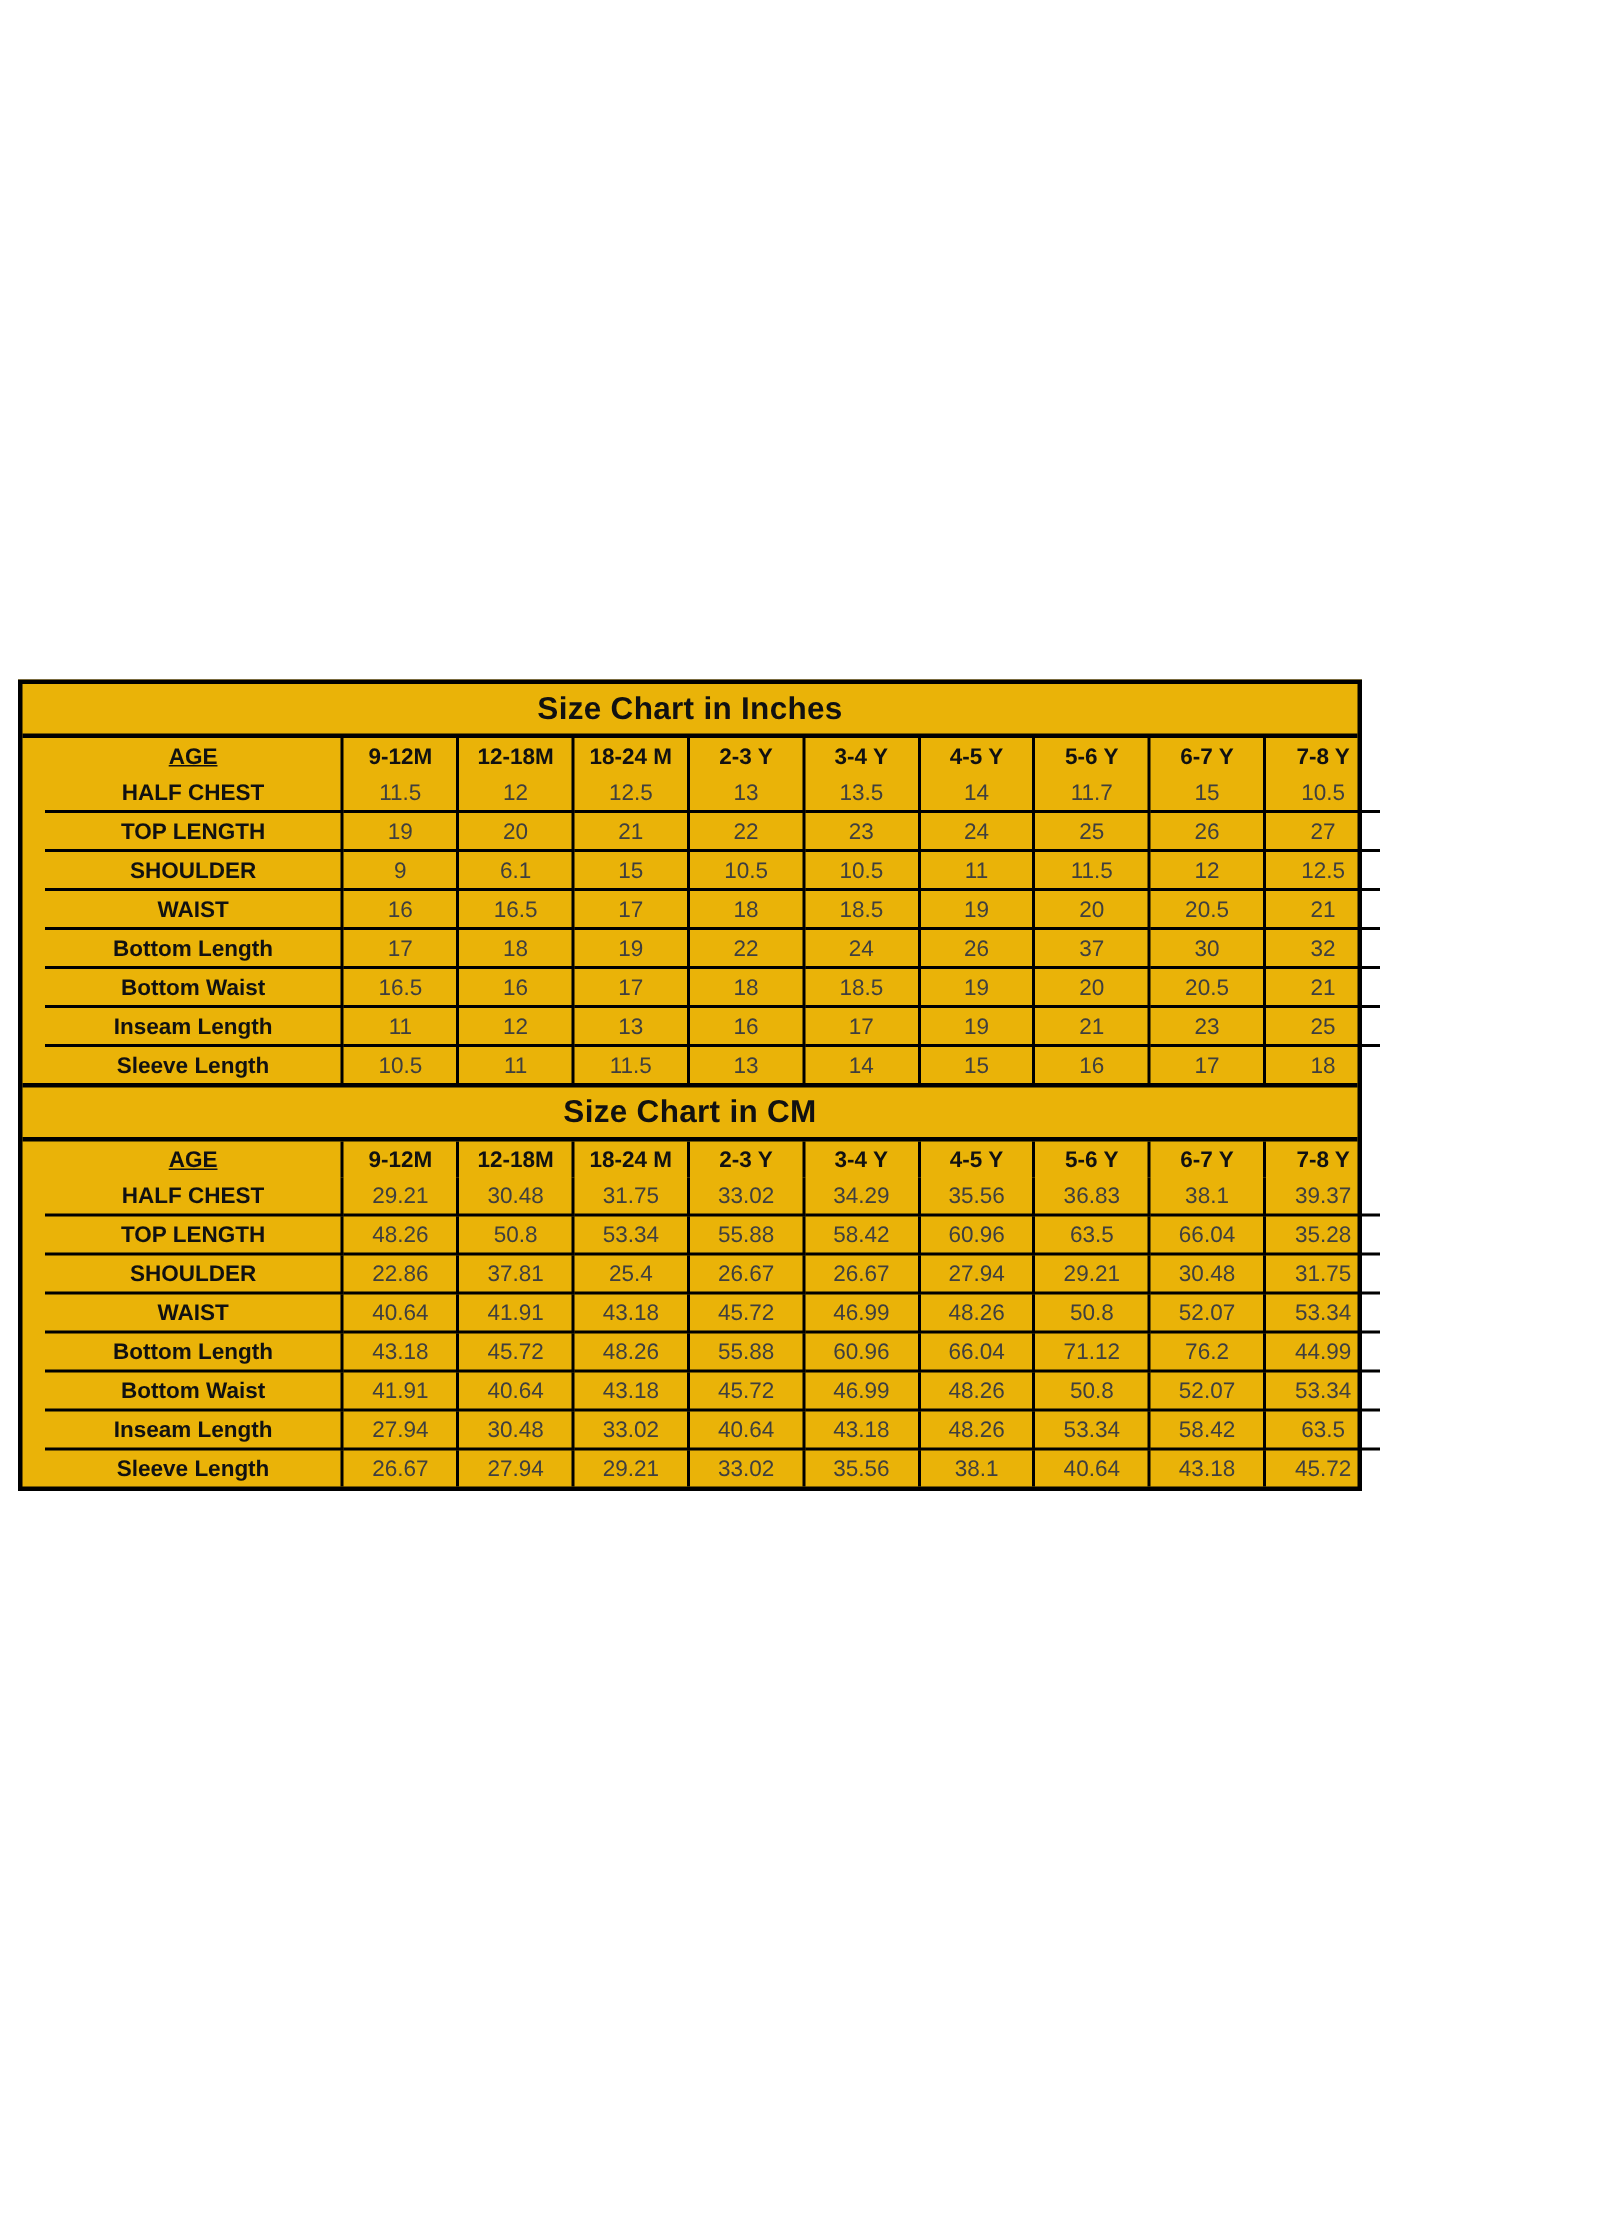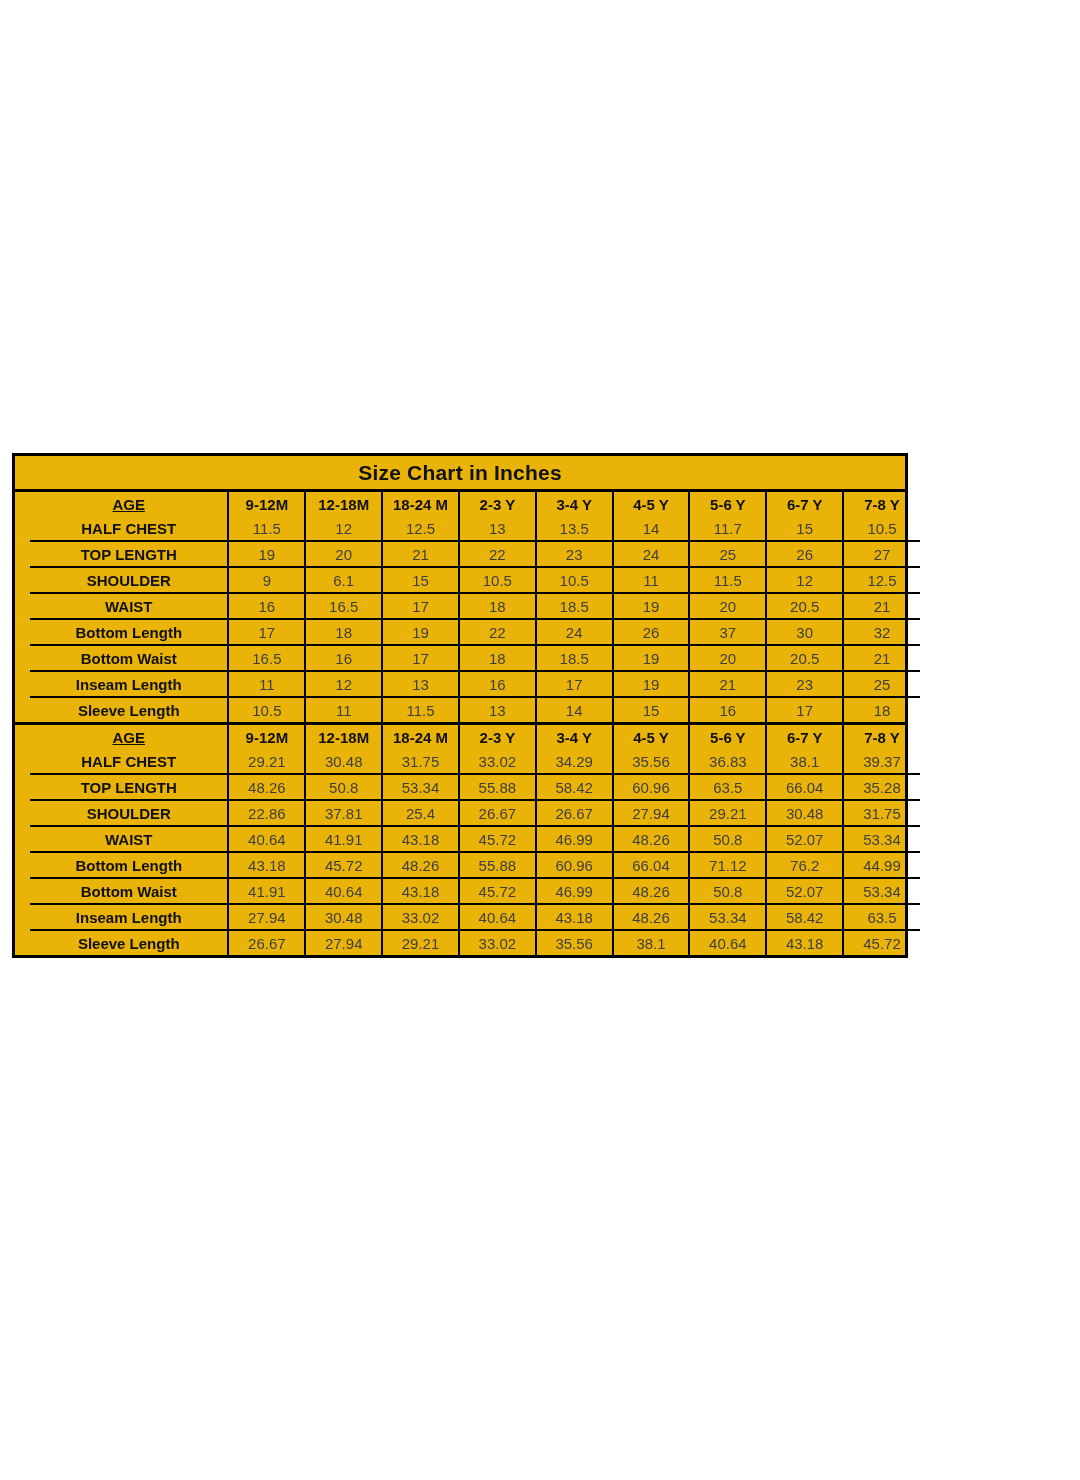--- a/index.html
+++ b/index.html
@@ -198,20 +198,21 @@
             <td>14</td>
             <td>15</td>
             <td>16</td>
             <td>17</td>
             <td>18</td>
           </tr>
         </tbody>
       </table>
     </section>
     <section class="chart-section">
+      <div class="chart-title">Size Chart in CM</div>
       <table class="size-table">
         <colgroup>
           <col class="label-col">
           <col>
           <col>
           <col>
           <col>
           <col>
           <col>
           <col>

